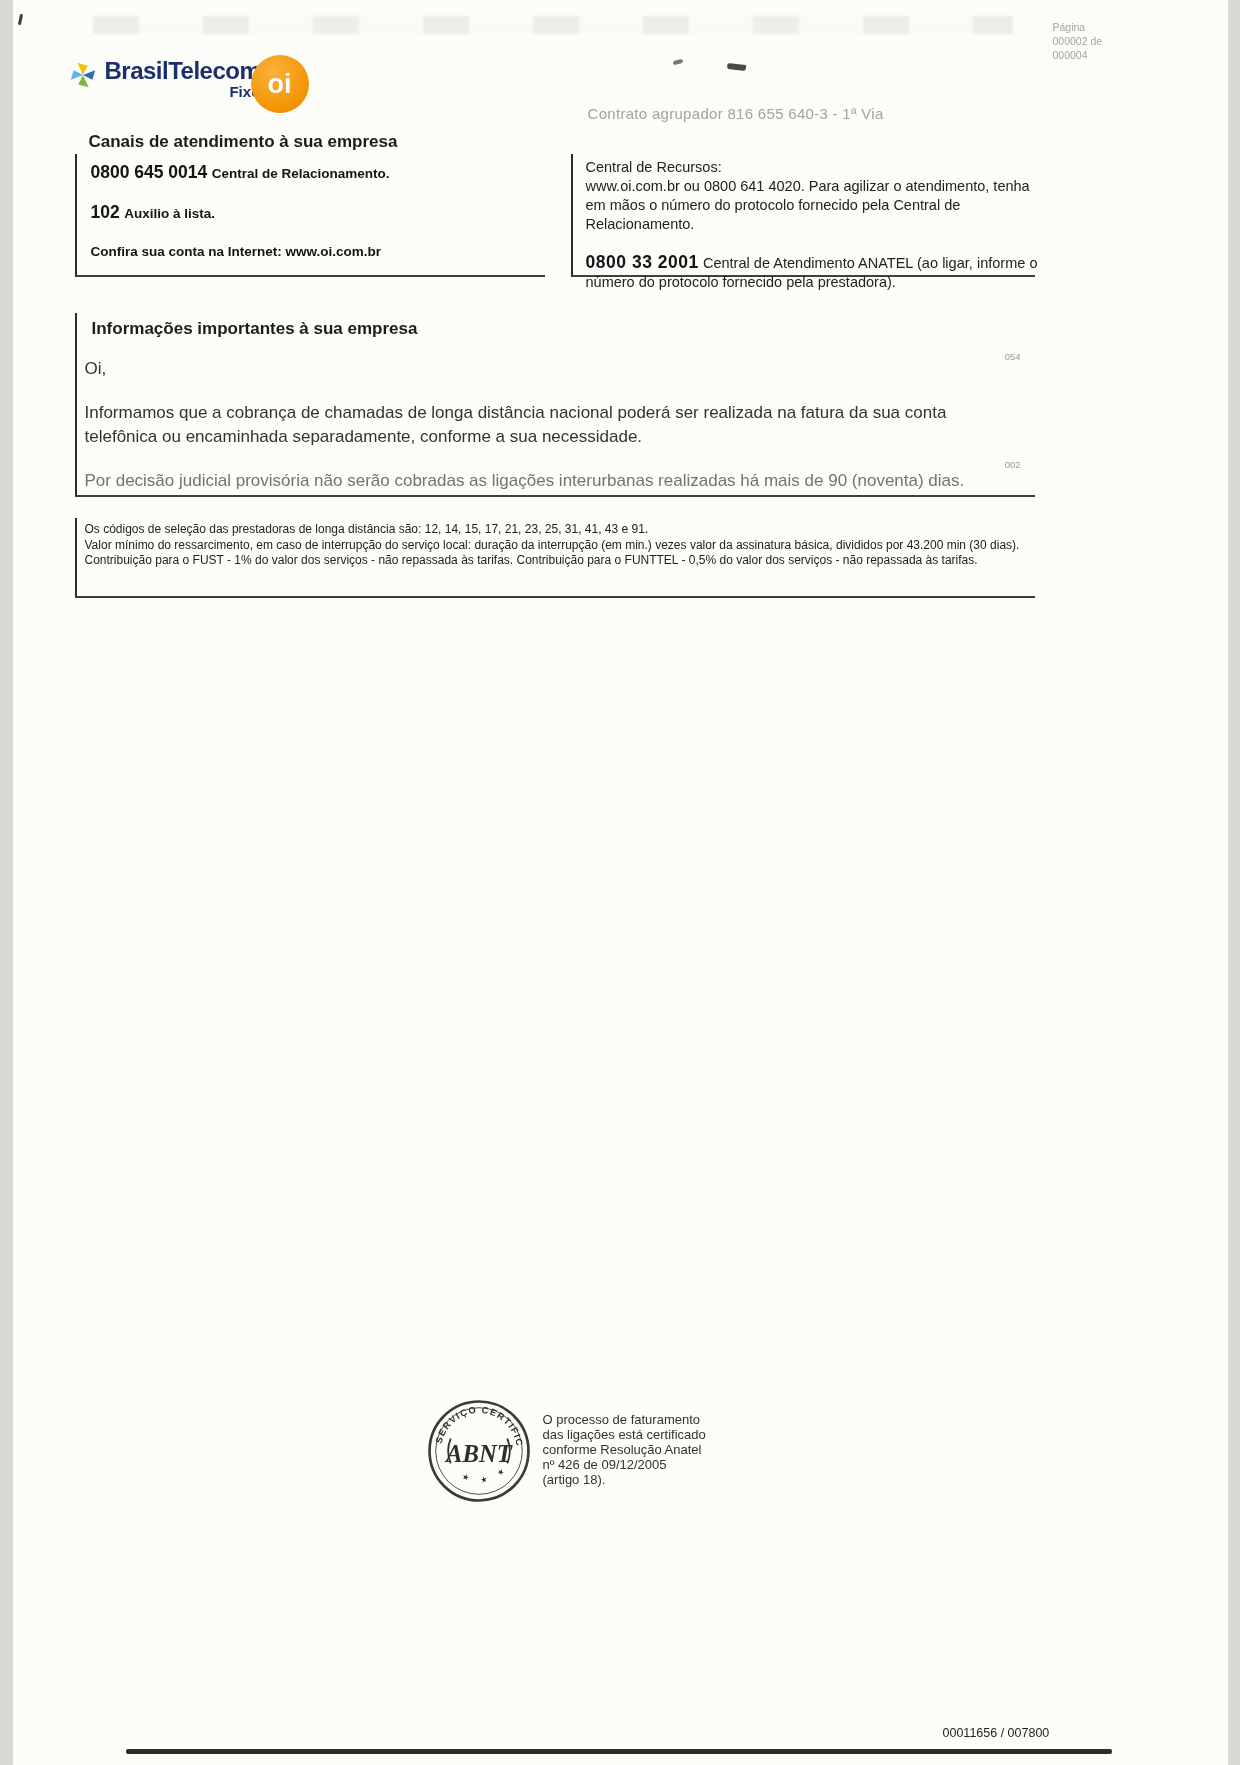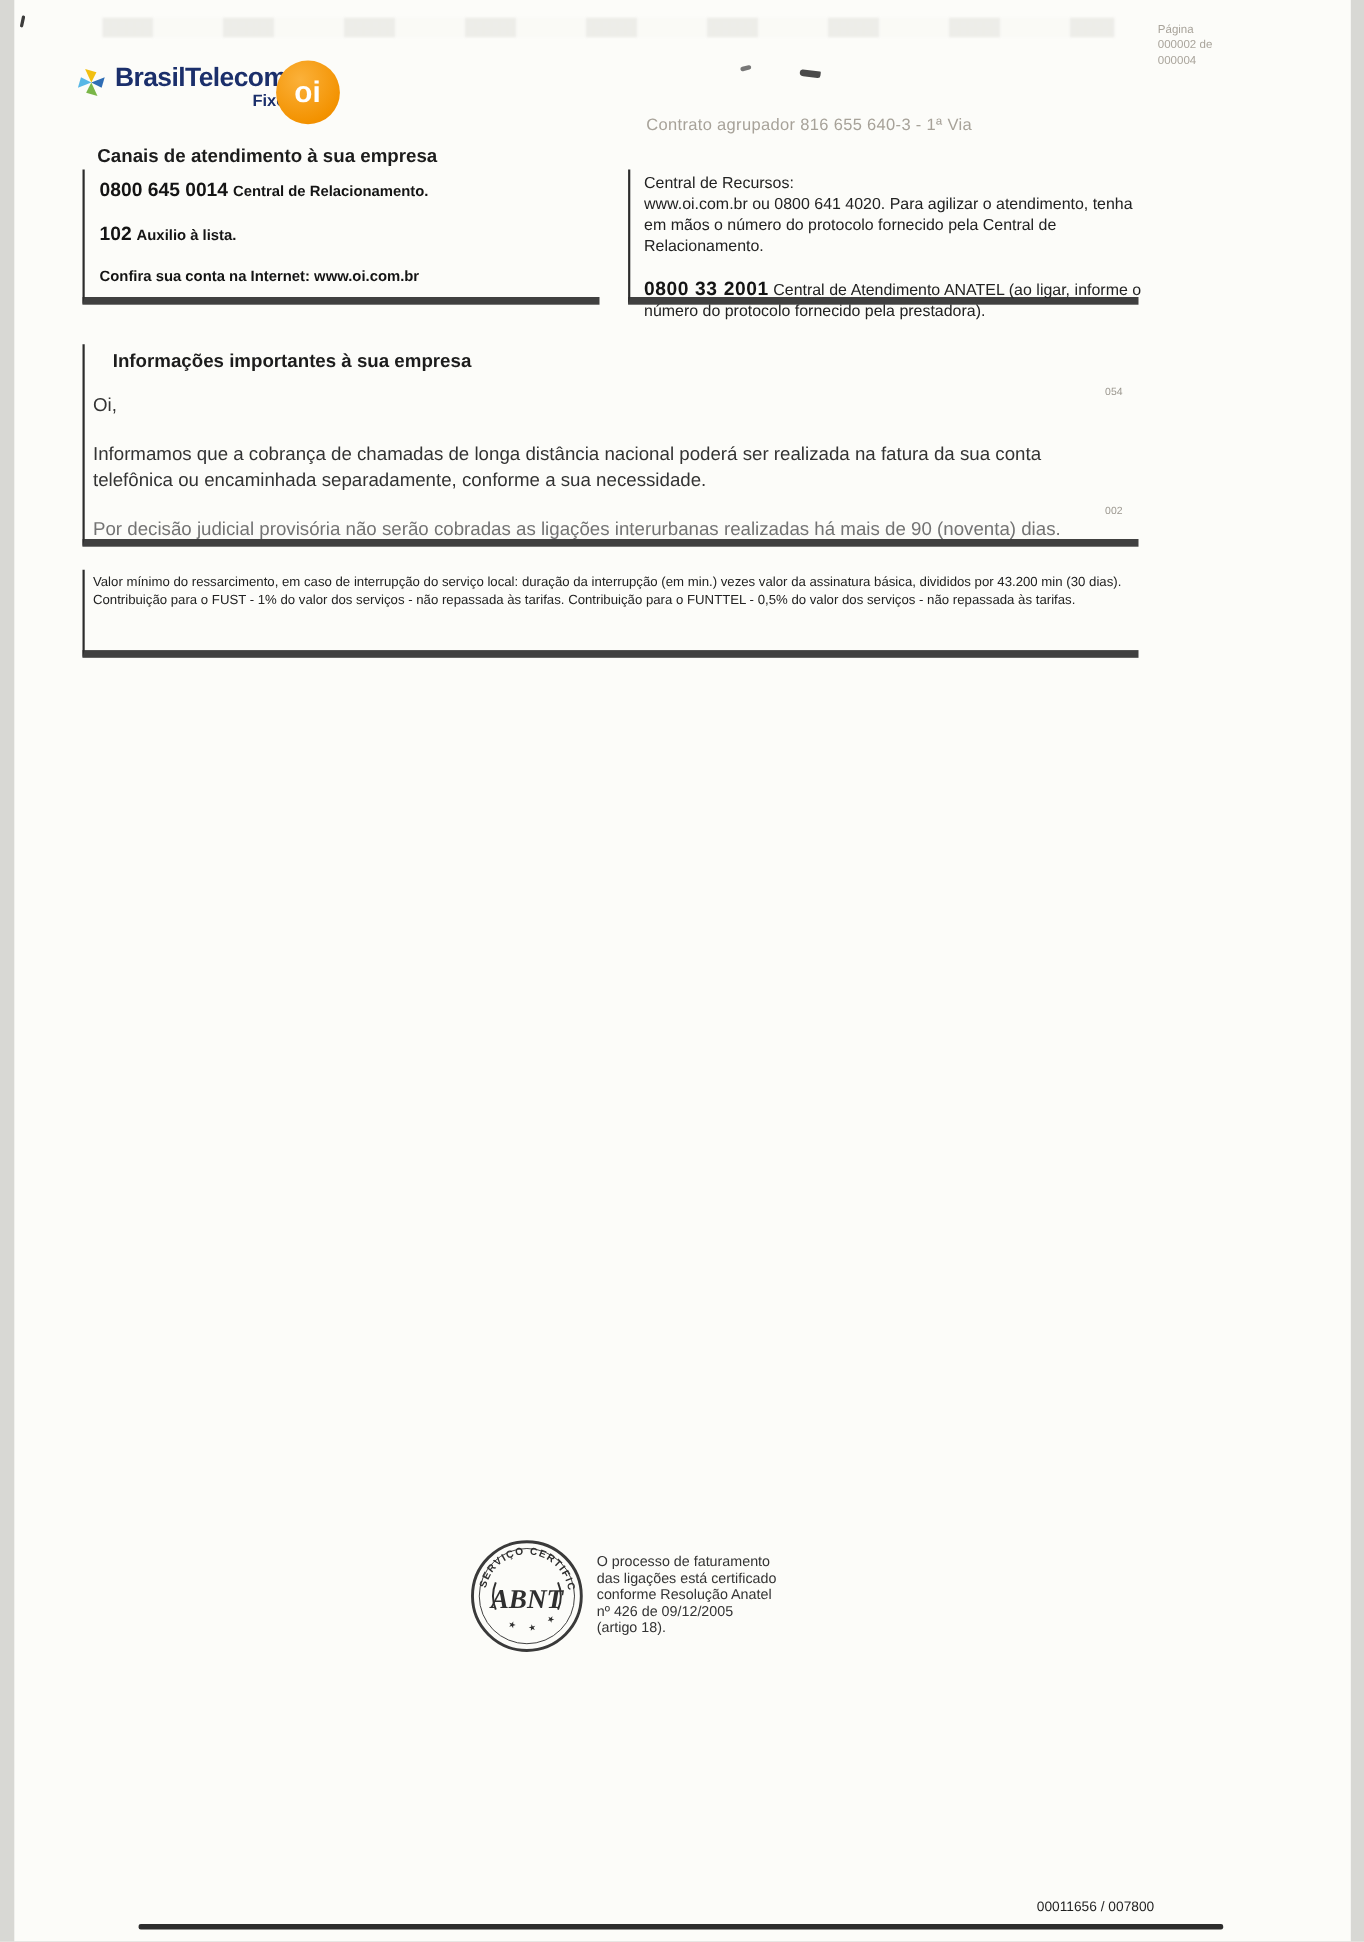--- a/index.html
+++ b/index.html
@@ -41,36 +41,36 @@
     background:radial-gradient(circle at 38% 30%, #fbb13a, #f39200 72%, #ea8400);
     display:flex; align-items:center; justify-content:center;
     color:#fff; font-weight:700; font-size:27px;
   }
   .contract-info {
     position:absolute; left:575px; top:105px;
     font-size:15px; color:#a7a299; letter-spacing:0.3px;
   }
 
   
-  .lbox { border-left:2px solid #2c2c2c; border-bottom:7px solid #404040; }
+  .lbox { border-left:2px solid #2c2c2c; border-bottom:2px solid #404040; }
 
   
   .channels-title { position:absolute; left:76px; top:132px; font-size:17px; font-weight:700; color:#1c1c1c; }
   .ch-left  { position:absolute; left:62px;  top:154px; width:470px; height:123px; padding:8px 0 0 14px; }
   .ch-right { position:absolute; left:558px; top:154px; width:464px; height:123px; padding:4px 0 0 13px; }
   .big   { font-size:17.5px; font-weight:700; color:#141414; }
   .small-bold { font-size:13.5px; font-weight:700; color:#141414; }
   .ch-line { margin-bottom:19px; }
   .ch-right .body { font-size:14.5px; line-height:19px; color:#222; width:450px; }
   .ch-right .anatel { margin-top:19px; width:452px; text-align:justify; font-size:14.5px; line-height:19px; color:#222; }
   .ch-right .anatel .big { letter-spacing:0.5px; }
 
   
   .info-box { position:absolute; left:62px; top:313px; width:960px; height:184px; }
-  .info-title { position:absolute; left:26px; top:6px; font-size:17px; font-weight:700; color:#1c1c1c; }
+  .info-title { position:absolute; left:15px; top:6px; font-size:17px; font-weight:700; color:#1c1c1c; }
   .tiny-code { position:absolute; font-size:9.5px; color:#9b978f; }
   .info-greeting { position:absolute; left:8px; top:46px; font-size:17px; color:#333; }
   .info-para1 { position:absolute; left:8px; top:88px; width:932px; font-size:17px; line-height:24px; color:#333; }
   .info-para2 { position:absolute; left:8px; top:158px; width:944px; font-size:17px; color:#737373; }
 
   
   .fine-box { position:absolute; left:62px; top:518px; width:960px; height:80px; padding:4px 4px 0 8px; }
   .fine-box p { font-size:12px; line-height:15.5px; color:#222; width:950px; }
 
   
@@ -143,20 +143,21 @@
   <div class="info-box lbox">
     <div class="info-title">Informações importantes à sua empresa</div>
     <div class="tiny-code" style="right:14px; top:38px;">054</div>
     <div class="info-greeting">Oi,</div>
     <div class="info-para1">Informamos que a cobrança de chamadas de longa distância nacional poderá ser realizada na  fatura da sua conta telefônica ou encaminhada separadamente, conforme a sua necessidade.</div>
     <div class="tiny-code" style="right:14px; top:146px;">002</div>
     <div class="info-para2">Por decisão judicial provisória não serão cobradas as ligações interurbanas realizadas há mais de 90 (noventa) dias.</div>
   </div>
 
   <div class="fine-box lbox">
+    <p>Os códigos de seleção das prestadoras de longa distância são: 12, 14, 15, 17, 21, 23, 25, 31, 41, 43 e 91.</p>
     <p>Valor mínimo do ressarcimento, em caso de interrupção do serviço local: duração da interrupção (em min.) vezes valor da assinatura básica, divididos por 43.200 min (30 dias).</p>
     <p>Contribuição para o FUST - 1% do valor dos serviços - não repassada às tarifas.  Contribuição para o FUNTTEL - 0,5% do valor dos serviços - não repassada às tarifas.</p>
   </div>
 
   <svg class="cert-seal" viewBox="0 0 120 120" width="106" height="106" aria-hidden="true">
     <defs>
       <path id="arcTop" d="M 17,60 A 43,43 0 0 1 103,60"></path>
       <path id="arcBot" d="M 22,70 A 41,41 0 0 0 98,70"></path>
     </defs>
     <circle cx="60" cy="60" r="56" fill="none" stroke="#3a3a3a" stroke-width="3"></circle>

